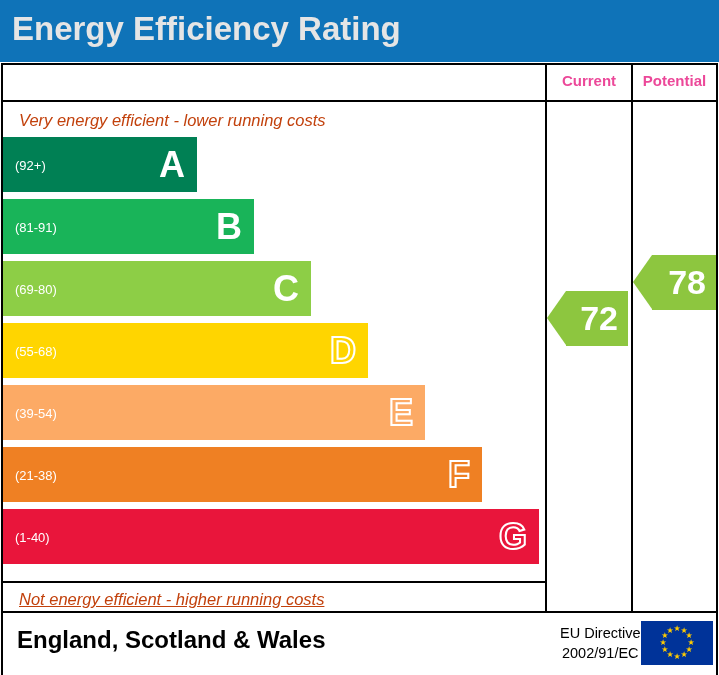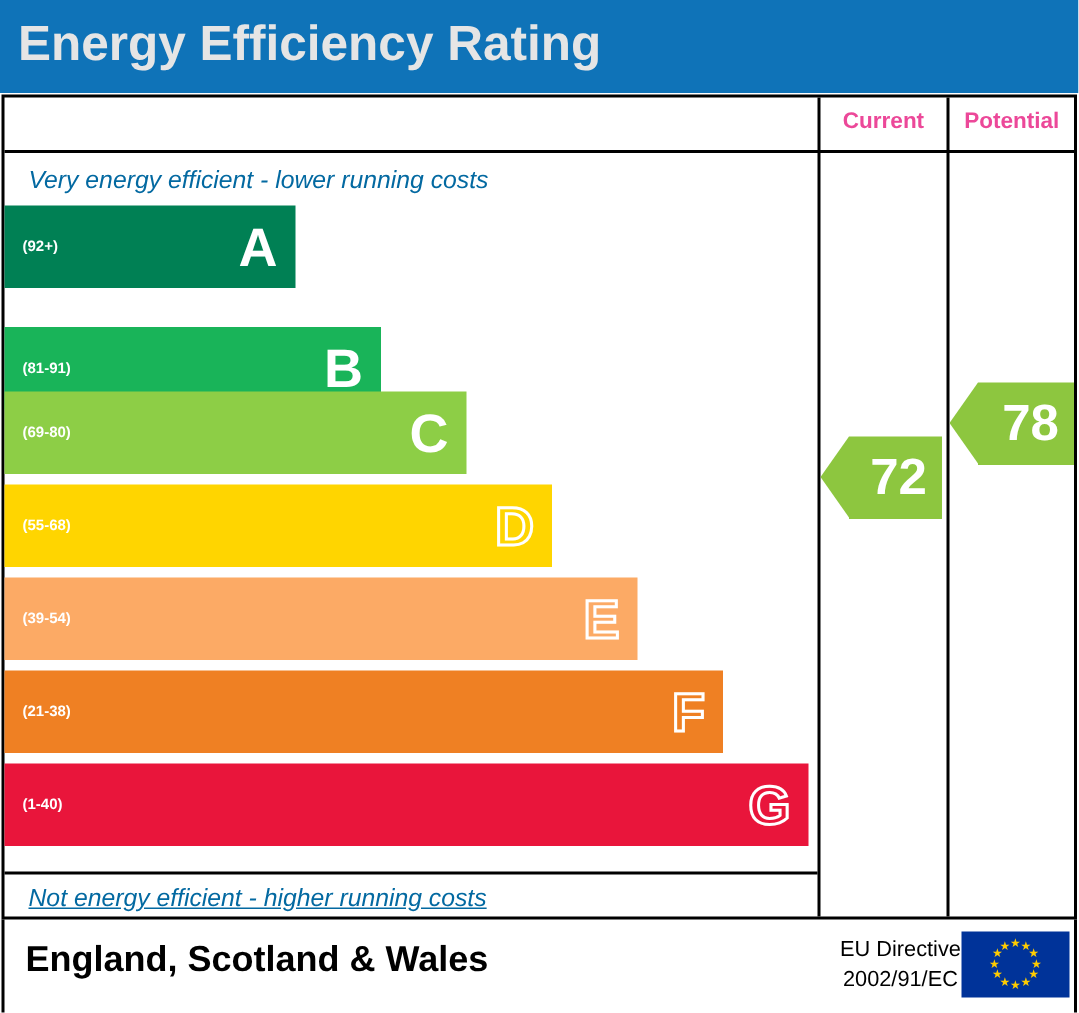--- a/index.html
+++ b/index.html
@@ -65,21 +65,21 @@
   }
   .col-head.current { left: 544px; width: 84px; }
   .col-head.potential { left: 630px; width: 83px; }
 
   
   .caption {
     position: absolute;
     left: 16px;
     font-size: 16.5px;
     font-style: italic;
-    color: #0369a1;
+    color: #c2410c;
     white-space: nowrap;
   }
   .caption.top { top: 46px; }
   .caption.bottom { top: 525px; text-decoration: underline; }
   .divider-bottom {
     position: absolute;
     left: 0; width: 542px;
     top: 516px; height: 2px;
     background: #000000;
   }
@@ -93,22 +93,22 @@
   .bar {
     position: absolute;
     left: 0;
     height: 55px;
     display: block;
   }
   .bar .range {
     position: absolute;
     left: 12px; top: 50%;
     transform: translateY(-50%);
-    font-size: 10px;
-    font-weight: bold;
+    font-size: 13px;
+    font-weight: normal;
     color: #ffffff;
     white-space: nowrap;
   }
   .bar .letter {
     position: absolute;
     right: 12px; top: 50%;
     transform: translateY(-50%);
     font-size: 36px;
     font-weight: bold;
     color: #ffffff;
@@ -196,21 +196,21 @@
 
     <div class="caption top">Very energy efficient - lower running costs</div>
     <div class="divider-bottom"></div>
     <div class="caption bottom">Not energy efficient - higher running costs</div>
 
     <div class="bars">
       <div class="bar" style="top: 0px; background: rgb(0, 128, 84); width: 194px;">
         <span class="range">(92+)</span>
         <span class="letter">A</span>
       </div>
-      <div class="bar" style="top: 62px; background: rgb(25, 180, 89); width: 251px; margin-top: 19px;">
+      <div class="bar" style="top: 62px; background: rgb(25, 180, 89); width: 251px;">
         <span class="range">(81-91)</span>
         <span class="letter">B</span>
       </div>
       <div class="bar" style="top: 124px; background: rgb(141, 206, 70); width: 308px;">
         <span class="range">(69-80)</span>
         <span class="letter">C</span>
       </div>
       <div class="bar" style="top: 186px; background: rgb(255, 213, 0); width: 365px;">
         <span class="range">(55-68)</span>
         <span class="letter" style="color: transparent; -webkit-text-stroke: 2px rgb(255, 255, 255);">D</span>

